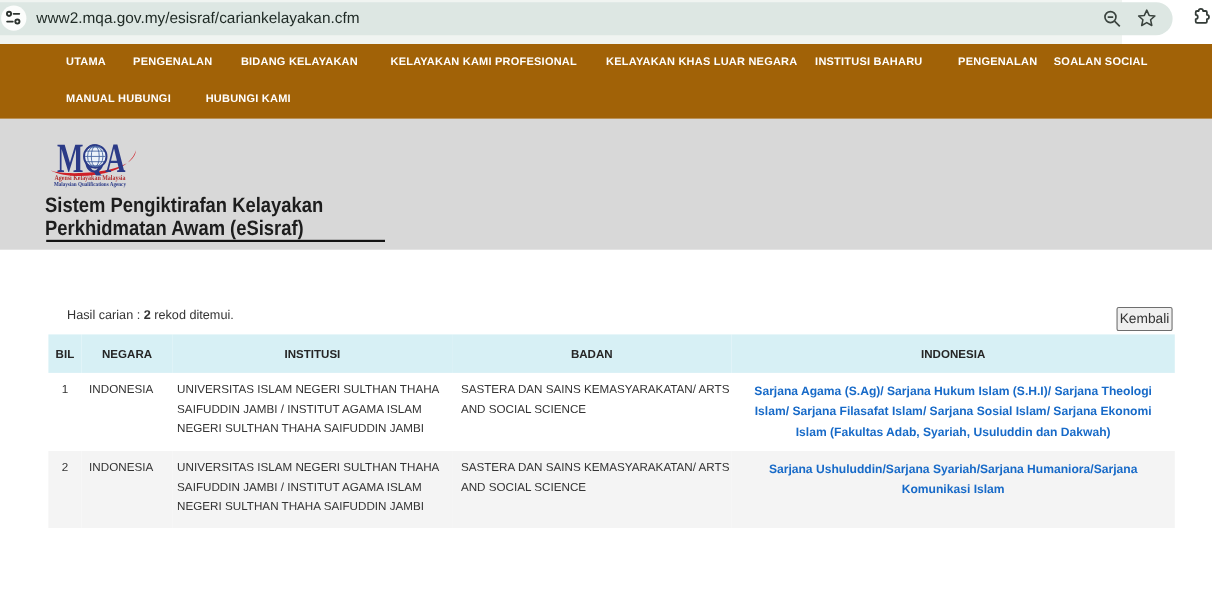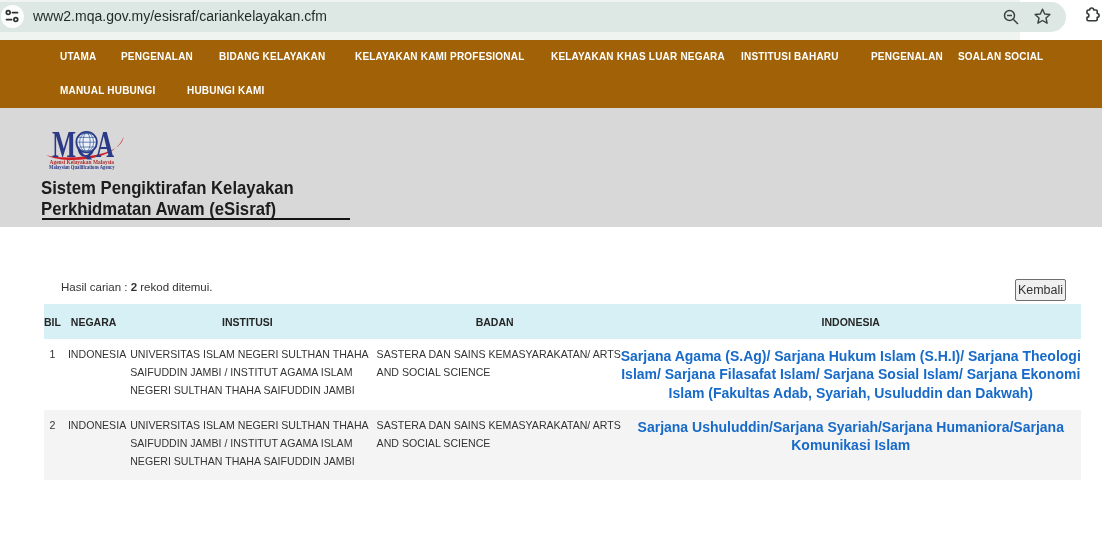--- a/index.html
+++ b/index.html
@@ -37,21 +37,21 @@
   font-size:10.6px; color:#333; }
 th { background:#d7f0f5; height:35px; font-size:10.5px; color:#262626; vertical-align:middle; }
 td { vertical-align:top; padding-top:6px; line-height:18px; white-space:nowrap; }
 tr.r1 td { height:71px; }
 tr.r2 td { background:#f4f4f4; height:70px; }
 .c-bil { width:30px; text-align:center; }
 .c-neg { width:83px; padding-left:7px; }
 .c-ins { width:254px; padding-left:4px; }
 .c-bid { width:254px; padding-left:8px; }
 .c-kel { width:403px; text-align:center; }
-td.c-kel { color:#176ac8; font-weight:bold; font-size:14px; padding-top:7.5px; line-height:18.5px; }
+td.c-kel { color:#176ac8; font-weight:bold; font-size:11px; padding-top:7.5px; line-height:18.5px; }
 th.c-neg, th.c-ins, th.c-bid { text-align:center; padding-left:0; }
 </style>
 </head>
 <body>
 <div id="page">
 
   <div class="chrome">
     <div class="pill"></div>
     <div class="circle"></div>
     <svg class="icon" style="left:5px; top:9px" width="15" height="15" viewBox="0 0 15 15">

